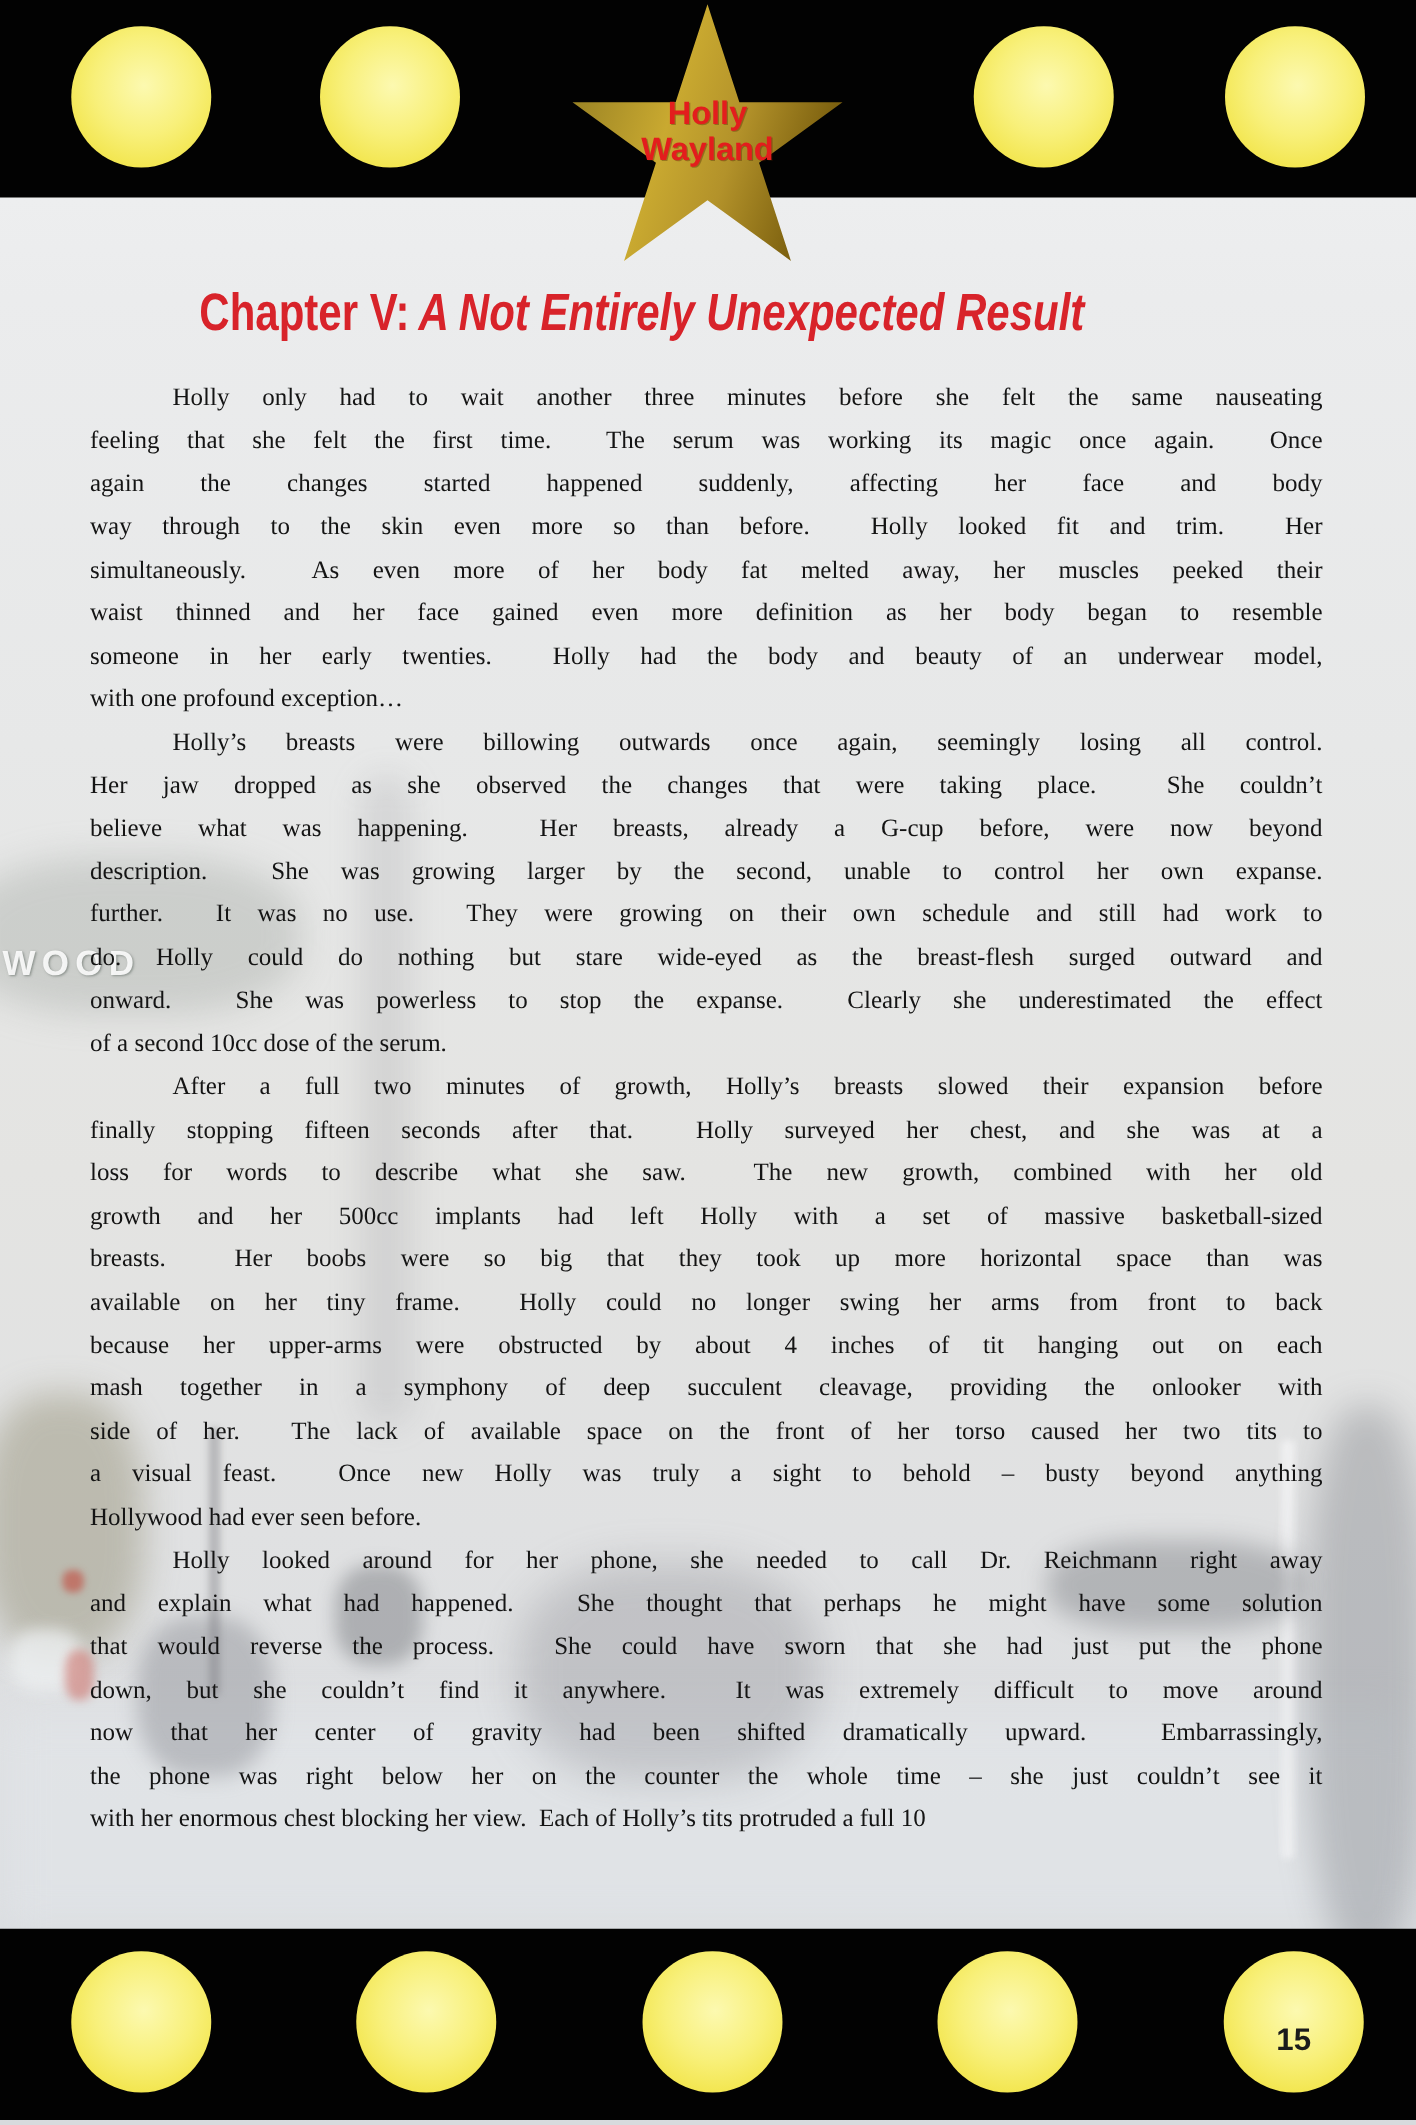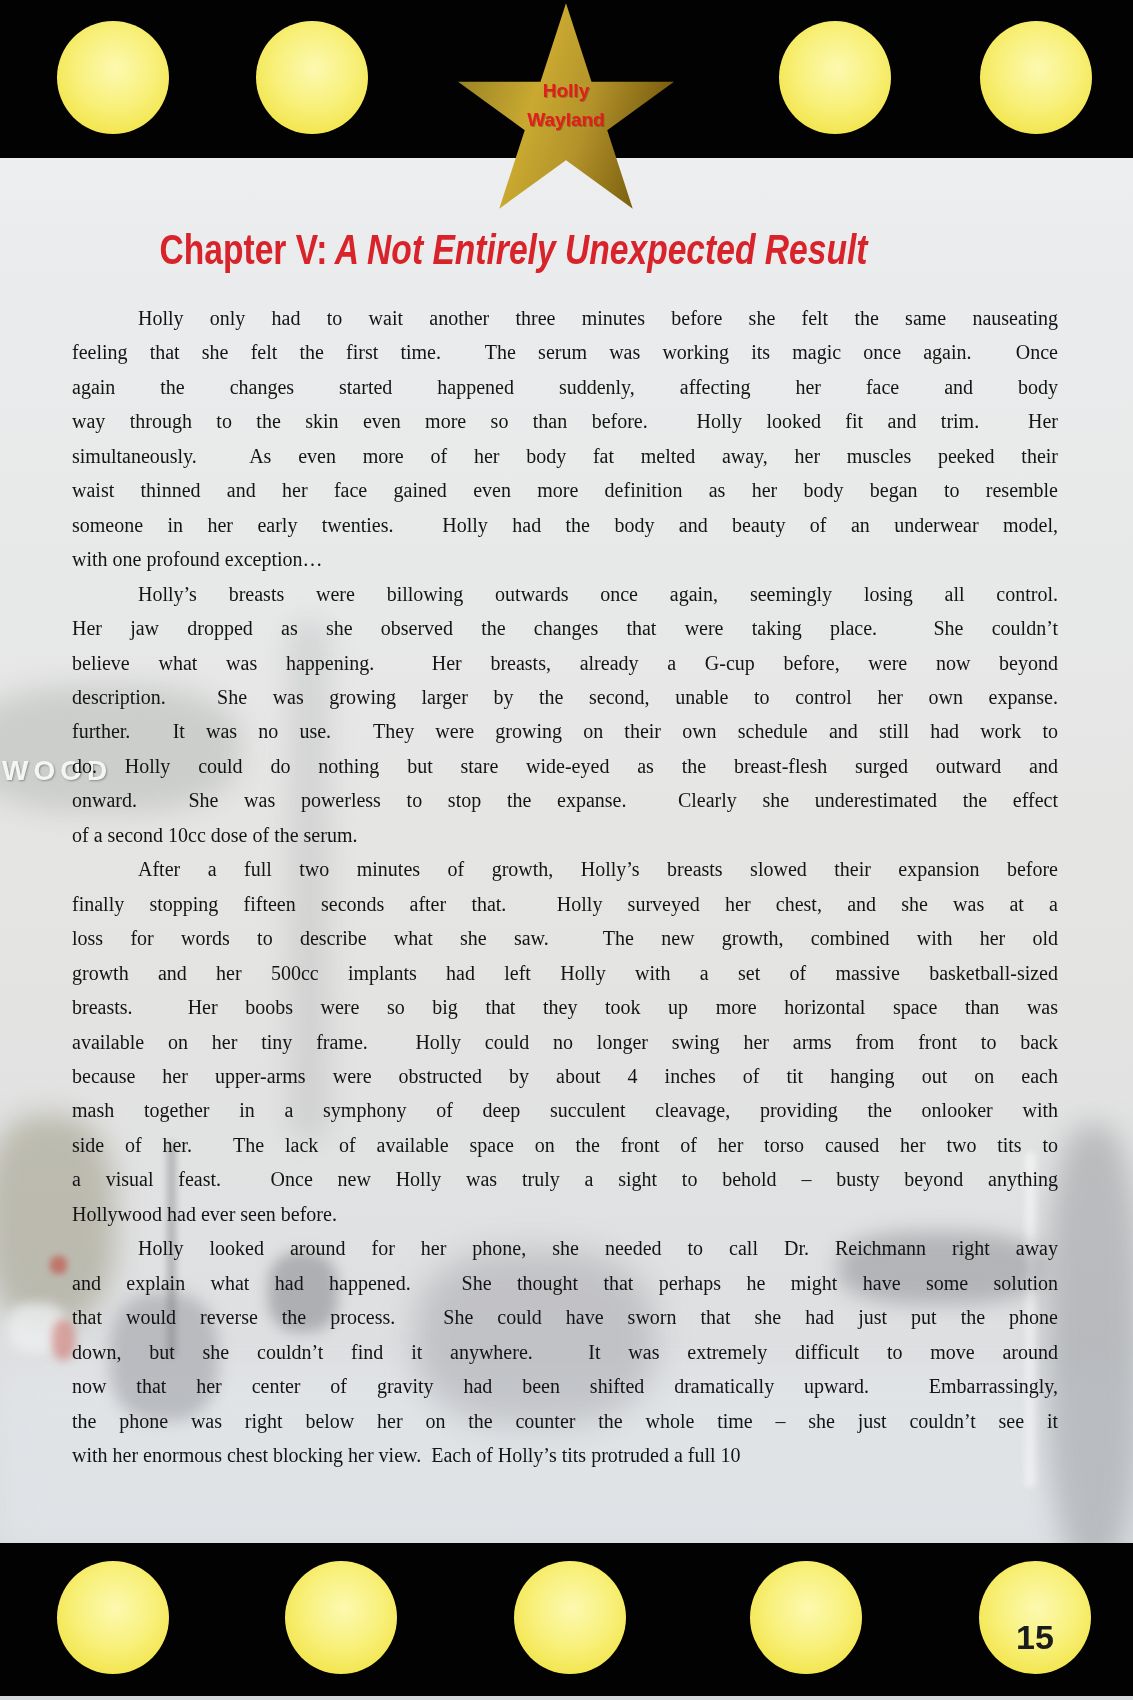--- a/index.html
+++ b/index.html
@@ -46,21 +46,21 @@
   }
   .band-top .light{top:21px;}
   .band-bottom .light{top:18px;}
   .lt1{left:57px;}  .lt2{left:256px;} .lt3{left:779px;} .lt4{left:980px;}
   .lb1{left:57px;}  .lb2{left:285px;} .lb3{left:514px;} .lb4{left:750px;} .lb5{left:979px;}
   
   .star-svg{position:absolute;left:457px;top:2px;width:218px;height:207px;z-index:3;}
   .star-name{
     position:absolute;left:457px;top:76px;width:218px;z-index:4;
     text-align:center;font-family:"Liberation Sans","DejaVu Sans",sans-serif;
-    font-weight:bold;font-size:19px;line-height:29px;
+    font-weight:bold;font-size:26px;line-height:29px;
     color:#e31d1d;text-shadow:1px 1px 0 rgba(70,30,0,.35);
   }
   
   .chapter{
     position:absolute;left:0;top:228px;width:1026px;z-index:3;
     text-align:center;
   }
   .chapter-inner{
     display:inline-block;
     transform:scaleX(.8);transform-origin:center;
@@ -75,21 +75,21 @@
     font-size:20px;line-height:34.45px;color:#141414;
   }
   .line{text-align:justify;text-align-last:justify;white-space:pre-wrap;}
   .line.plast{text-align-last:left;}
   .line.first{text-indent:66px;}
   
   .page-num{
     position:absolute;left:1010px;top:1618px;width:50px;z-index:3;
     text-align:center;
     font-family:"Liberation Sans","DejaVu Sans",sans-serif;
-    font-weight:bold;font-size:34px;color:#1b1b1b;
+    font-weight:bold;font-size:25px;color:#1b1b1b;
   }
 </style>
 </head>
 <body>
 
 <div class="page">
 
   <div class="photo">
     <div class="ph ph-hill"></div>
     <div class="ph ph-road"></div>

